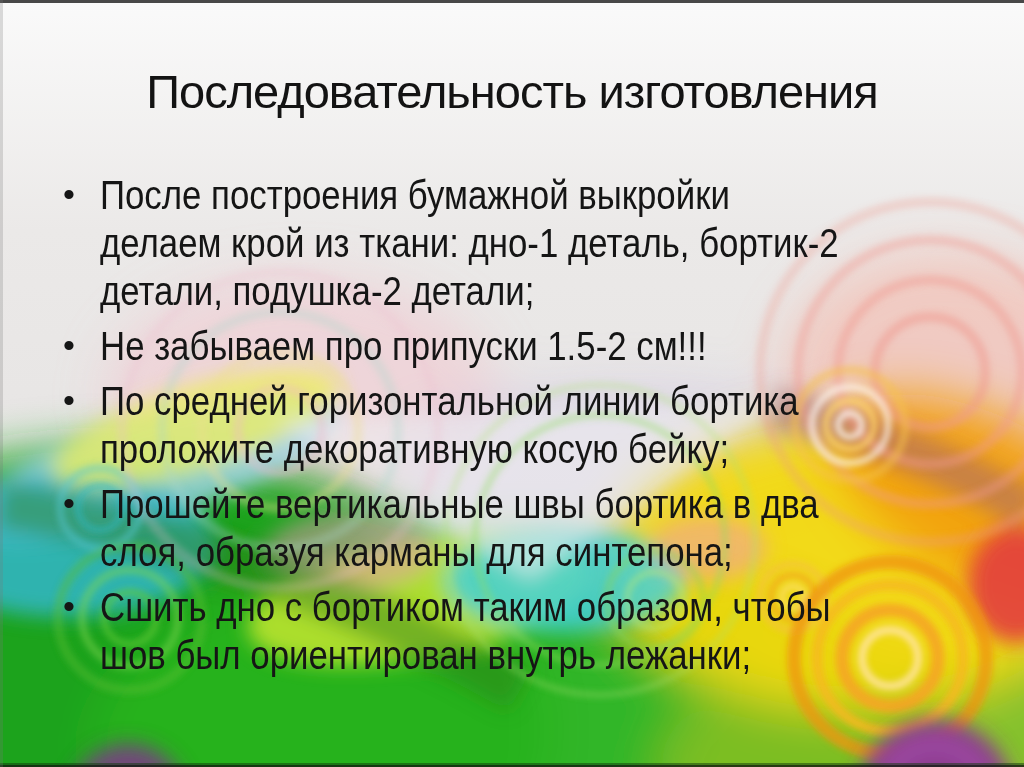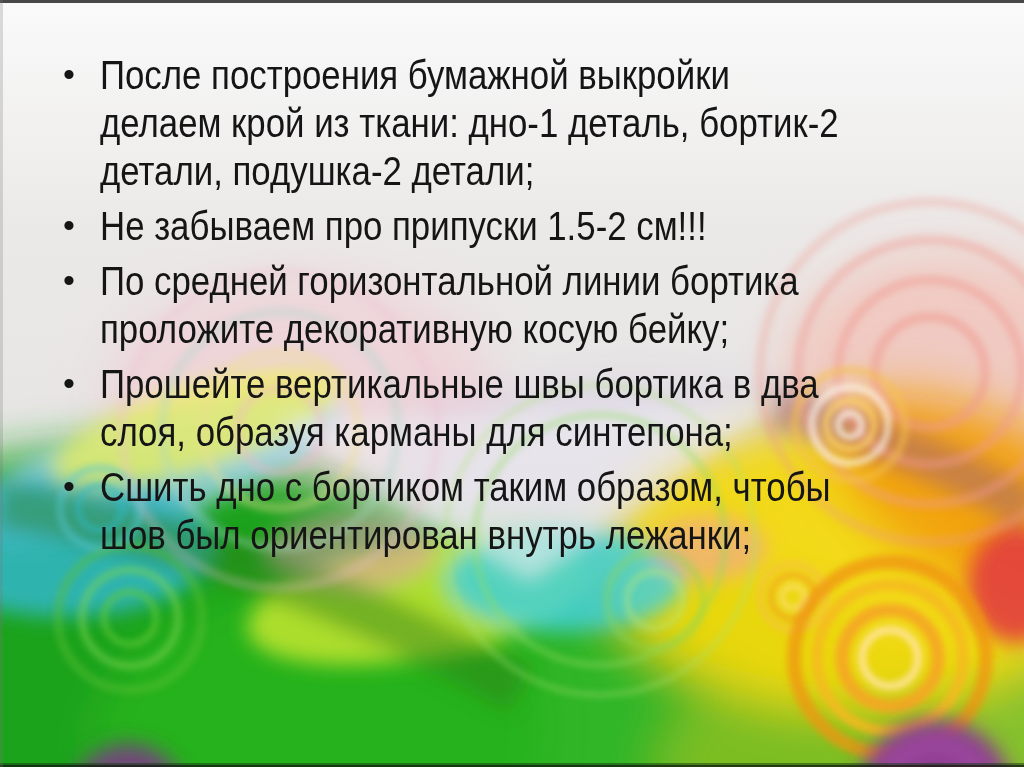--- a/index.html
+++ b/index.html
@@ -127,20 +127,21 @@
 
     <g>
       <rect x="0" y="0" width="1024" height="3" fill="#1c1c1c" opacity="0.8"></rect>
       <rect x="0" y="763" width="1024" height="4" fill="#0f3a0c" opacity="0.5"></rect>
       <rect x="0" y="765" width="1024" height="2" fill="#101010" opacity="0.6"></rect>
       <rect x="0" y="0" width="3" height="767" fill="#777777" opacity="0.25"></rect>
     </g>
   </svg>
 
   <div class="content">
+    <h1 class="title">Последовательность изготовления</h1>
 
     <ul class="bullets">
       <li>
         <span class="marker">•</span>
         <span class="btext">После построения бумажной выкройки
 делаем крой из ткани: дно-1 деталь, бортик-2
 детали, подушка-2 детали;</span>
       </li>
       <li>
         <span class="marker">•</span>

